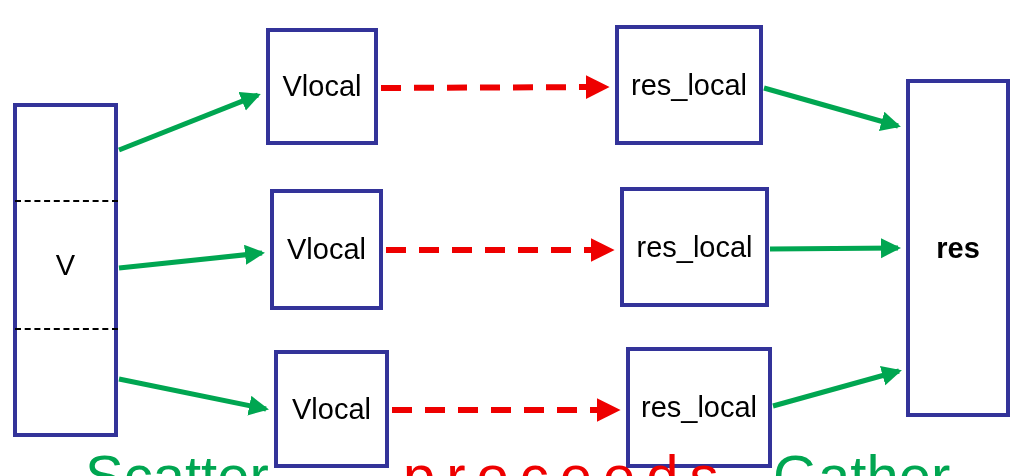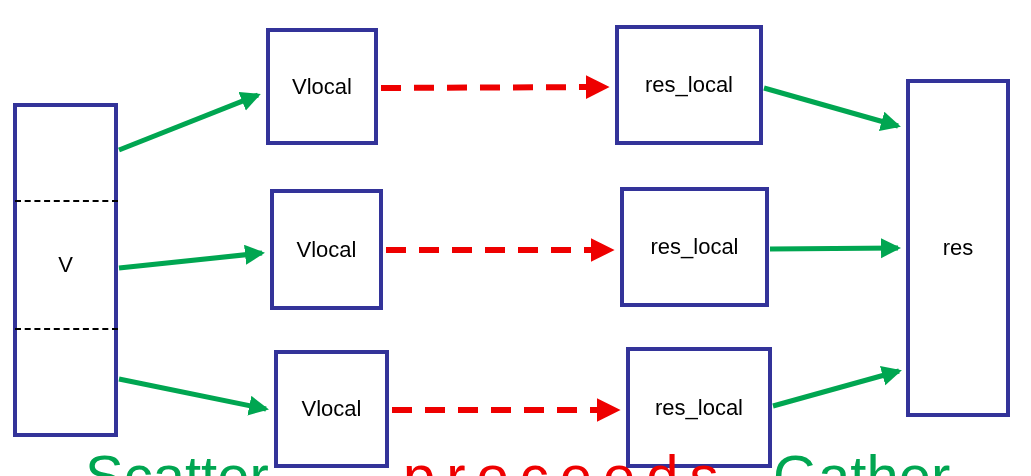--- a/index.html
+++ b/index.html
@@ -19,21 +19,21 @@
     position: absolute;
     border: 4px solid var(--box_border, #333399);
     background: #ffffff;
     box-sizing: border-box;
     display: flex;
     align-items: center;
     justify-content: center;
     color: var(--label_text, #000000);
   }
   .node-label {
-    font-size: 22px;
+    font-size: 29px;
     line-height: 1;
     white-space: nowrap;
     text-align: right;
   }
   
   .v-box { left: 13px; top: 103px; width: 105px; height: 334px; display: block; }
   .v-divider {
     position: absolute;
     left: -2px;
     width: 103px;
@@ -49,21 +49,21 @@
   }
   
   .vlocal-1 { left: 266px; top: 28px;  width: 112px; height: 117px; }
   .vlocal-2 { left: 270px; top: 189px; width: 113px; height: 121px; }
   .vlocal-3 { left: 274px; top: 350px; width: 115px; height: 118px; }
   
   .reslocal-1 { left: 615px; top: 25px;  width: 148px; height: 120px; }
   .reslocal-2 { left: 620px; top: 187px; width: 149px; height: 120px; }
   .reslocal-3 { left: 626px; top: 347px; width: 146px; height: 121px; }
   
-  .res-box { left: 906px; top: 79px; width: 104px; height: 338px; }
+  .res-box { left: 906px; top: 79px; width: 104px; height: 338px; font-weight: bold; }
 
   .arrows {
     position: absolute;
     left: 0; top: 0;
     width: 1031px; height: 476px;
     pointer-events: none;
   }
   .arrow-green {
     stroke: var(--arrow_green, #00A651);
     stroke-width: 5;

